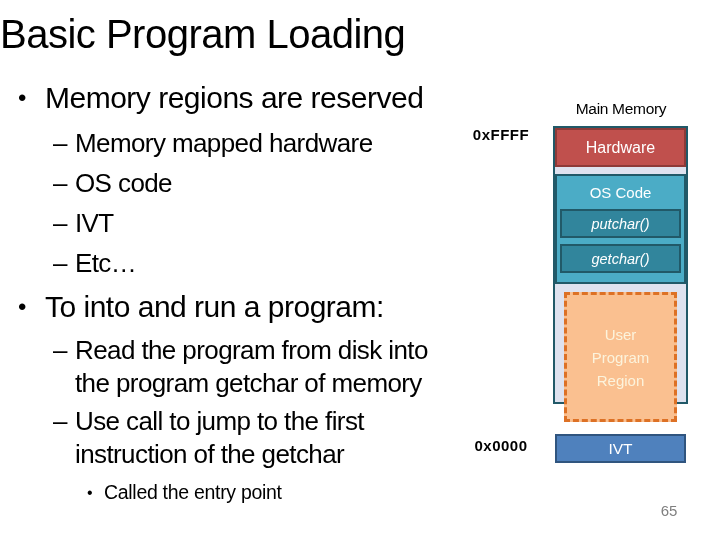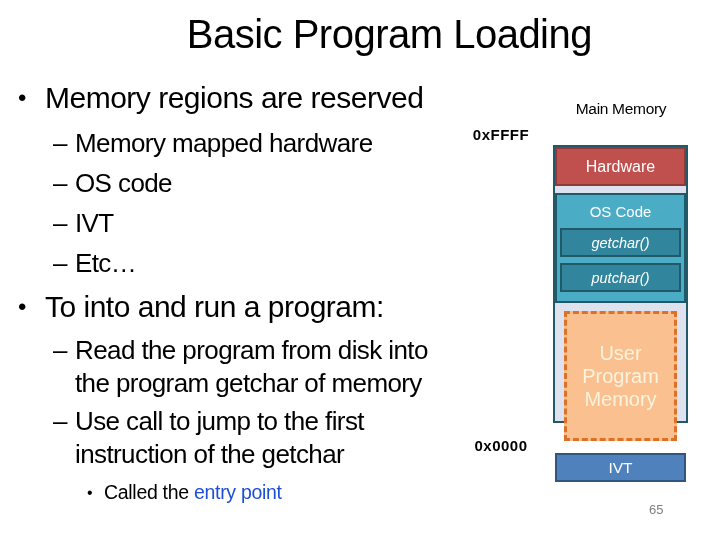--- a/index.html
+++ b/index.html
@@ -2,21 +2,21 @@
 <html><head>
 <meta charset="utf-8">
 <style>
   html,body{margin:0;padding:0;background:#fff;}
   .slide{
     position:relative;width:720px;height:540px;background:#ffffff;overflow:hidden;
     font-family:"Liberation Sans",sans-serif;color:#000;
   }
   
   .slide-title{
-    position:absolute;top:10px;left:0;width:592px;text-align:right;
+    position:absolute;top:10px;left:0;width:592px;text-align:left;
     font-size:40px;letter-spacing:-0.5px;line-height:48px;color:#000;
   }
   .l1{
     position:absolute;left:18px;display:flex;align-items:flex-start;
     font-size:30px;letter-spacing:-0.5px;line-height:38px;
   }
   .l1 .marker{width:27px;flex:none;font-size:24px;line-height:38px;}
   .b1{top:79px;}
   .b2{top:288px;}
   .l2-list{
@@ -26,34 +26,34 @@
   .list1 .l2{line-height:40px;display:flex;}
   .list2{top:334px;width:412px;}
   .list2 .l2{line-height:33px;margin-bottom:5px;display:flex;}
   .l2 .marker{width:22px;flex:none;}
   .l2 .txt{flex:1;}
   .l3{
     position:absolute;left:87px;top:480px;display:flex;
     font-size:19.5px;line-height:25px;letter-spacing:-0.3px;
   }
   .l3 .marker{width:17px;flex:none;font-size:16px;line-height:25px;}
-  .entry-point{color:#1d4ed8;margin-top:16px;}
+  .entry-point{color:#000000;margin-top:16px;}
   
   .mm-title{
     position:absolute;left:551px;top:100px;width:140px;text-align:center;
     font-size:15.5px;font-weight:normal;letter-spacing:-0.3px;
   }
   .addr{
     position:absolute;left:456px;width:90px;text-align:center;
     font-size:15px;letter-spacing:0.5px;font-weight:bold;
   }
   .addr-top{top:126px;}
   .addr-bottom{top:437px;}
   .mem-column{
-    position:absolute;left:553px;top:145px;width:135px;height:278px;
+    position:absolute;left:553px;top:126px;width:135px;height:278px;
     background:#DEE2EF;border:2px solid #215968;box-sizing:border-box;
   }
   .seg{
     position:absolute;left:0;width:131px;box-sizing:border-box;
     display:flex;align-items:center;justify-content:center;
     color:#fff;font-size:16px;
   }
   .seg-hardware{top:0;height:39px;background:#C0504D;border:2px solid #8E3A38;}
   .os-group{
     position:absolute;left:0;top:46px;width:131px;height:110px;box-sizing:border-box;
@@ -63,26 +63,26 @@
   .os-sub{
     margin:0 3px 6px 3px;height:29px;box-sizing:border-box;
     background:#31859C;border:2px solid #215968;
     display:flex;align-items:center;justify-content:center;
     color:#fff;font-size:14.5px;font-style:italic;
   }
   .user-box{
     position:absolute;left:9px;top:164px;width:113px;height:130px;box-sizing:border-box;
     background:#FAC090;border:3px dashed #DD7125;
     display:flex;flex-direction:column;align-items:center;justify-content:center;
-    color:#FCF3DC;font-size:20px;line-height:23px;text-align:center;
+    color:#FCF3DC;font-size:15px;line-height:23px;text-align:center;
   }
   .seg-ivt{top:306px;height:29px;background:#4F81BD;border:2px solid #30557F;font-size:15.5px;}
   .page-number{
-    position:absolute;left:649px;top:502px;width:40px;
-    font-size:13px;color:#7F7F7F;
+    position:absolute;left:649px;top:502px;width:40px;text-align:center;
+    font-size:15px;color:#7F7F7F;
   }
 </style>
 </head>
 <body>
 
 <div class="slide">
 
   <div class="slide-title">Basic Program Loading</div>
 
   <div class="l1 b1">
@@ -135,31 +135,31 @@
   <div class="addr addr-bottom">0x0000</div>
 
   <div class="mem-column">
     <div class="seg seg-hardware">
       <span>Hardware</span>
     </div>
 
     <div class="os-group">
       <div class="os-label">OS Code</div>
       <div class="os-sub">
-        <span>getchar()</span>
+        <span>putchar()</span>
       </div>
       <div class="os-sub">
-        <span>putchar()</span>
+        <span>getchar()</span>
       </div>
     </div>
 
     <div class="user-box">
       <div>User</div>
       <div>Program</div>
-      <div>Memory</div>
+      <div>Region</div>
     </div>
 
     <div class="seg seg-ivt">
       <span>IVT</span>
     </div>
   </div>
 
   <div class="page-number">65</div>
 
 </div>

